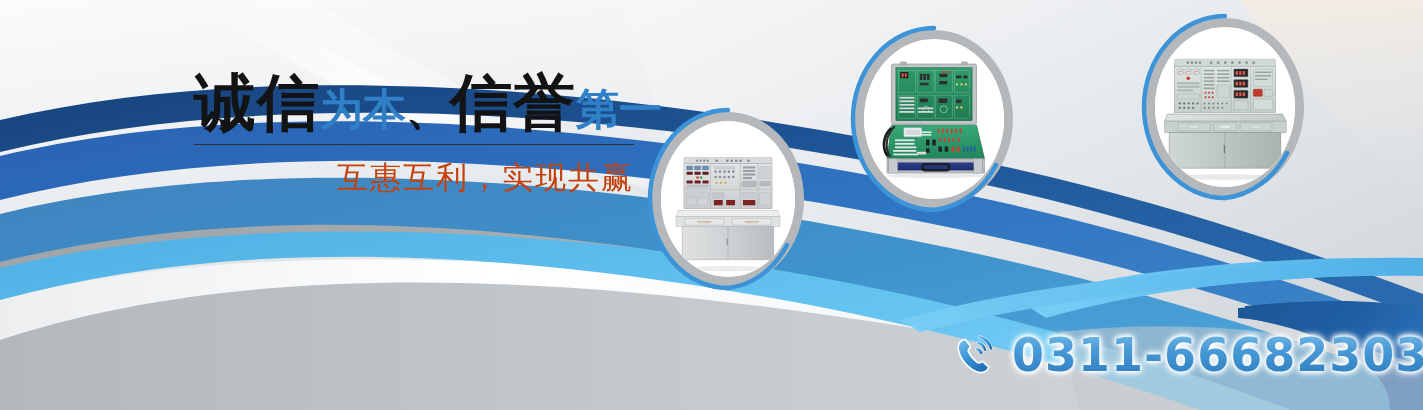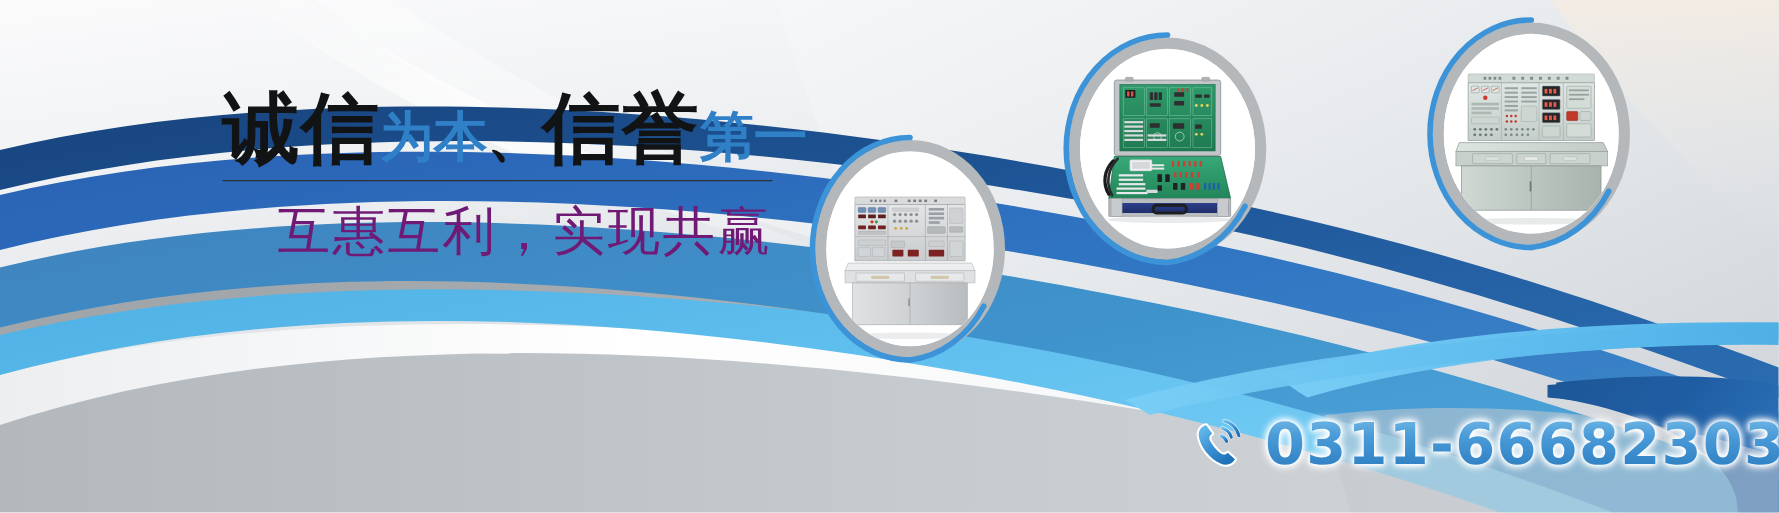--- a/index.html
+++ b/index.html
@@ -18,21 +18,21 @@
     position:absolute;
     left:0; top:0;
     width:1423px;
     height:410px;
     display:block;
   }
 
   
   #text-block{
     position:absolute;
-    left:0; top:0;
+    left:16px; top:0;
     width:660px;
     height:230px;
     z-index:6;
     padding-left:29px;
   }
   #headline{
     position:absolute;
     left:178px;
     top:72px;
     white-space:nowrap;
@@ -65,22 +65,22 @@
     width:440px;
     height:0;
     border-top:1.6px solid #2c3136;
   }
   #subtitle{
     position:absolute;
     left:178px;
     top:157px;
     width:440px;
     text-align:right;
-    font-size:42px;
-    color:#701a75;
+    font-size:31px;
+    color:#c2410c;
     letter-spacing:2px;
     white-space:nowrap;
     font-family:"DejaVu Sans","Liberation Sans",sans-serif;
   }
 
   
   #phone-block{
     position:absolute;
     left:952px;
     top:324px;

